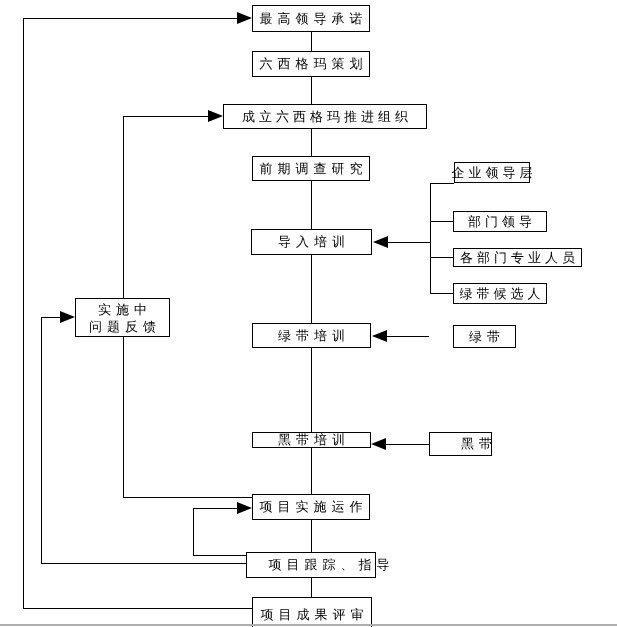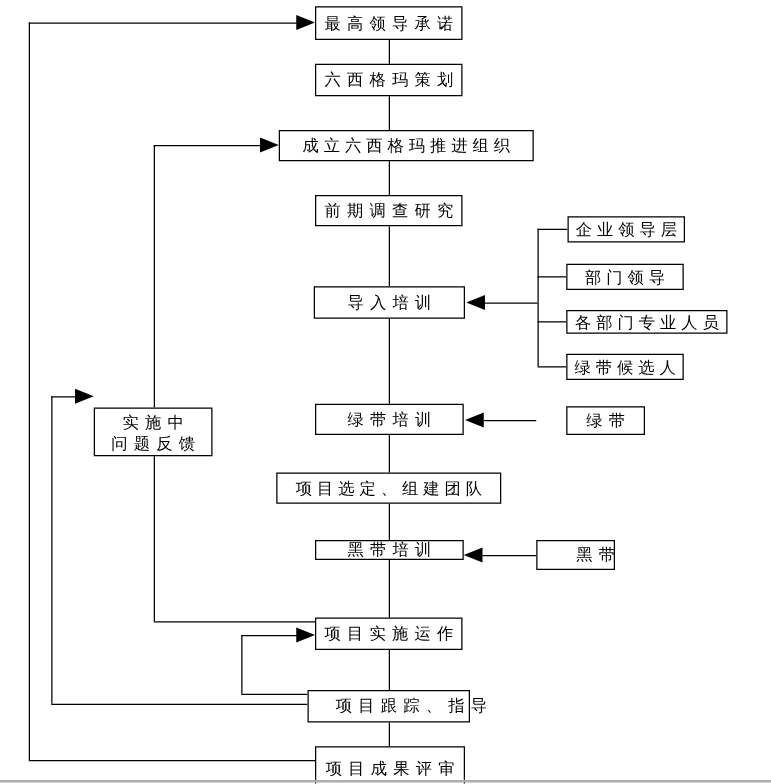--- a/index.html
+++ b/index.html
@@ -59,32 +59,31 @@
   <div class="arrow-l" style="left:371px;top:438px;"></div>
   <div class="arrow-r" style="left:60px;top:311px;"></div>
   <div class="arrow-r" style="left:237px;top:502px;"></div>
 
   <div class="box" style="left:252px;top:5px;width:118px;height:27px;">最高领导承诺</div>
   <div class="box" style="left:252px;top:51px;width:118px;height:26px;">六西格玛策划</div>
   <div class="box small" style="left:223px;top:104px;width:204px;height:25px;">成立六西格玛推进组织</div>
   <div class="box" style="left:252px;top:156px;width:118px;height:25px;">前期调查研究</div>
   <div class="box" style="left:251px;top:229px;width:121px;height:26px;">导入培训</div>
   <div class="box" style="left:252px;top:323px;width:119px;height:25px;">绿带培训</div>
-  <div class="box small" style="left:221px;top:378px;width:180px;height:25px;">项目选定、组建团队</div>
   <div class="box" style="left:252px;top:432px;width:119px;height:16px;">黑带培训</div>
   <div class="box" style="left:252px;top:494px;width:118px;height:26px;">项目实施运作</div>
   <div class="box" style="left:246px;top:552px;width:130px;height:26px;padding-left:36px;">项目跟踪、指导</div>
   <div class="box" style="left:252px;top:597px;width:120px;height:36px;">项目成果评审</div>
 
-  <div class="box two-line" style="left:75px;top:298px;width:95px;height:39px;margin-top:28px;">
+  <div class="box two-line" style="left:75px;top:298px;width:95px;height:39px;">
     <span>实施中</span>
     <span>问题反馈</span>
   </div>
 
-  <div class="box small" style="left:454px;top:173px;width:94px;height:21px;">企业领导层</div>
+  <div class="box small" style="left:454px;top:162px;width:76px;height:21px;">企业领导层</div>
   <div class="box small" style="left:453px;top:211px;width:94px;height:21px;">部门领导</div>
   <div class="box small" style="left:453px;top:248px;width:129px;height:19px;">各部门专业人员</div>
   <div class="box small" style="left:453px;top:283px;width:94px;height:21px;">绿带候选人</div>
   <div class="box" style="left:429px;top:325px;width:63px;height:23px;margin-left:24px;">绿带</div>
   <div class="box" style="left:429px;top:432px;width:63px;height:24px;padding-left:32px;">黑带</div>
 
   <div class="bottom-rule" style="top:624px;"></div>
 
 </div>
 

